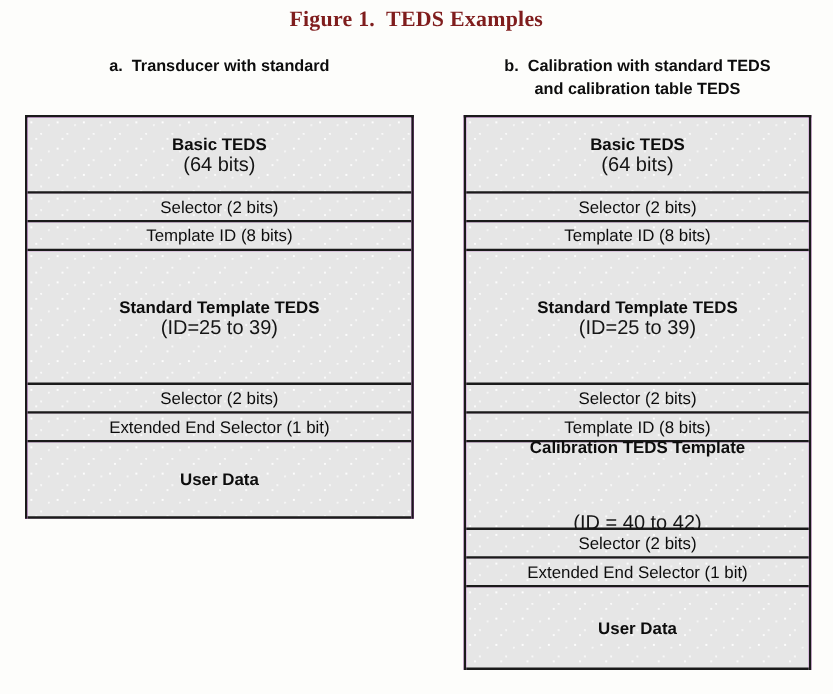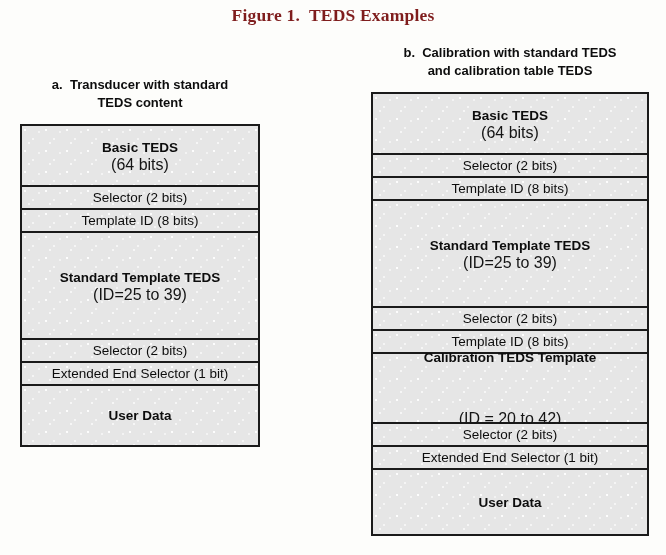--- a/index.html
+++ b/index.html
@@ -38,21 +38,21 @@
     left: 0;
     top: 44px;
     width: 666px;
     height: 510px;
   }
 
   .panel {
     position: absolute;
     top: 0;
   }
-  .panel-a { left: 20px;  width: 240px; margin-top: 32px; }
+  .panel-a { left: 20px;  width: 311px; }
   .panel-b { left: 371px; width: 278px; }
 
   .panel-caption {
     font-family: "Liberation Sans", sans-serif;
     font-weight: bold;
     font-size: 13px;
     line-height: 18px;
     color: #0d0d0d;
     text-align: center;
     height: 40px;
@@ -124,21 +124,20 @@
 </head>
 <body>
 
 <div class="figure-title">Figure 1.  TEDS Examples</div>
 
 <div class="panels">
 
   <div class="panel panel-a">
     <div class="panel-caption">
       <span class="cap-line cap-line-1">a.  Transducer with standard</span>
-      <span class="cap-line cap-line-2">TEDS content</span>
     </div>
 
     <div class="stack">
 
       <div class="block h-tall">
         <span class="title">Basic TEDS</span>
         <span class="sub">(64 bits)</span>
       </div>
 
       <div class="block thin h-thin">
@@ -198,21 +197,21 @@
       <div class="block thin h-thin">
         <span class="title">Selector (2 bits)</span>
       </div>
 
       <div class="block thin h-thin">
         <span class="title">Template ID (8 bits)</span>
       </div>
 
       <div class="block h-mid">
         <span class="title">Calibration TEDS Template</span>
-        <span class="sub">(ID = 20 to 42)</span>
+        <span class="sub">(ID = 40 to 42)</span>
       </div>
 
       <div class="block thin h-thin">
         <span class="title">Selector (2 bits)</span>
       </div>
 
       <div class="block thin h-thin">
         <span class="title">Extended End Selector (1 bit)</span>
       </div>
 

